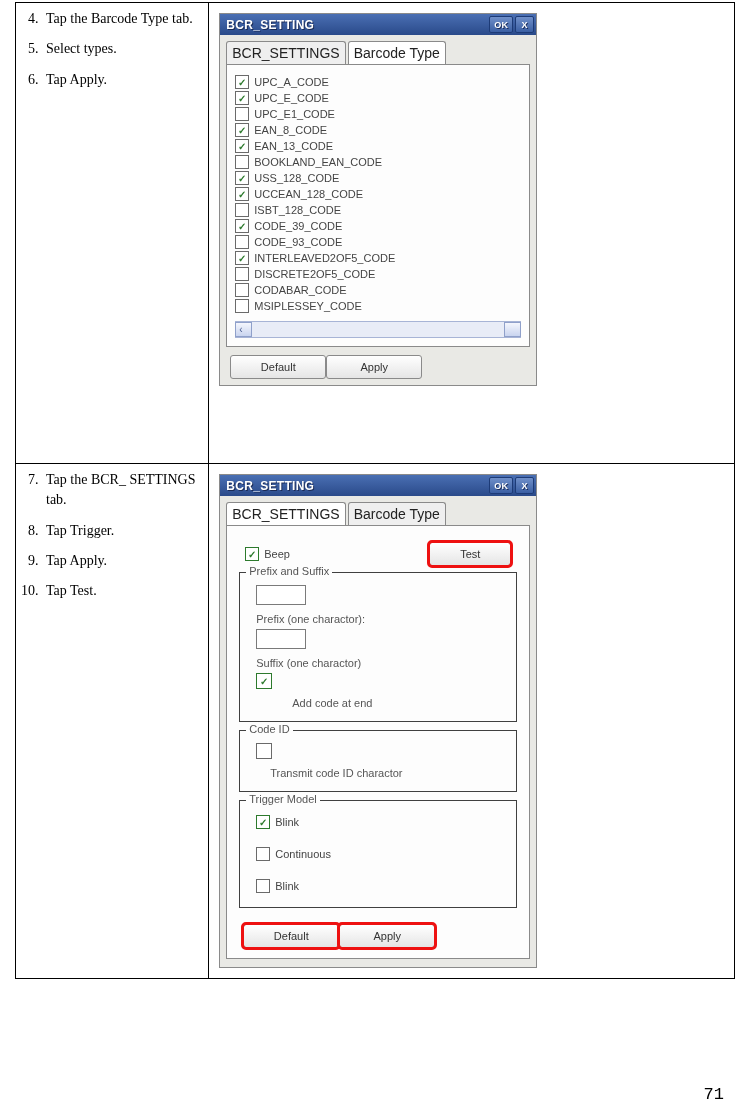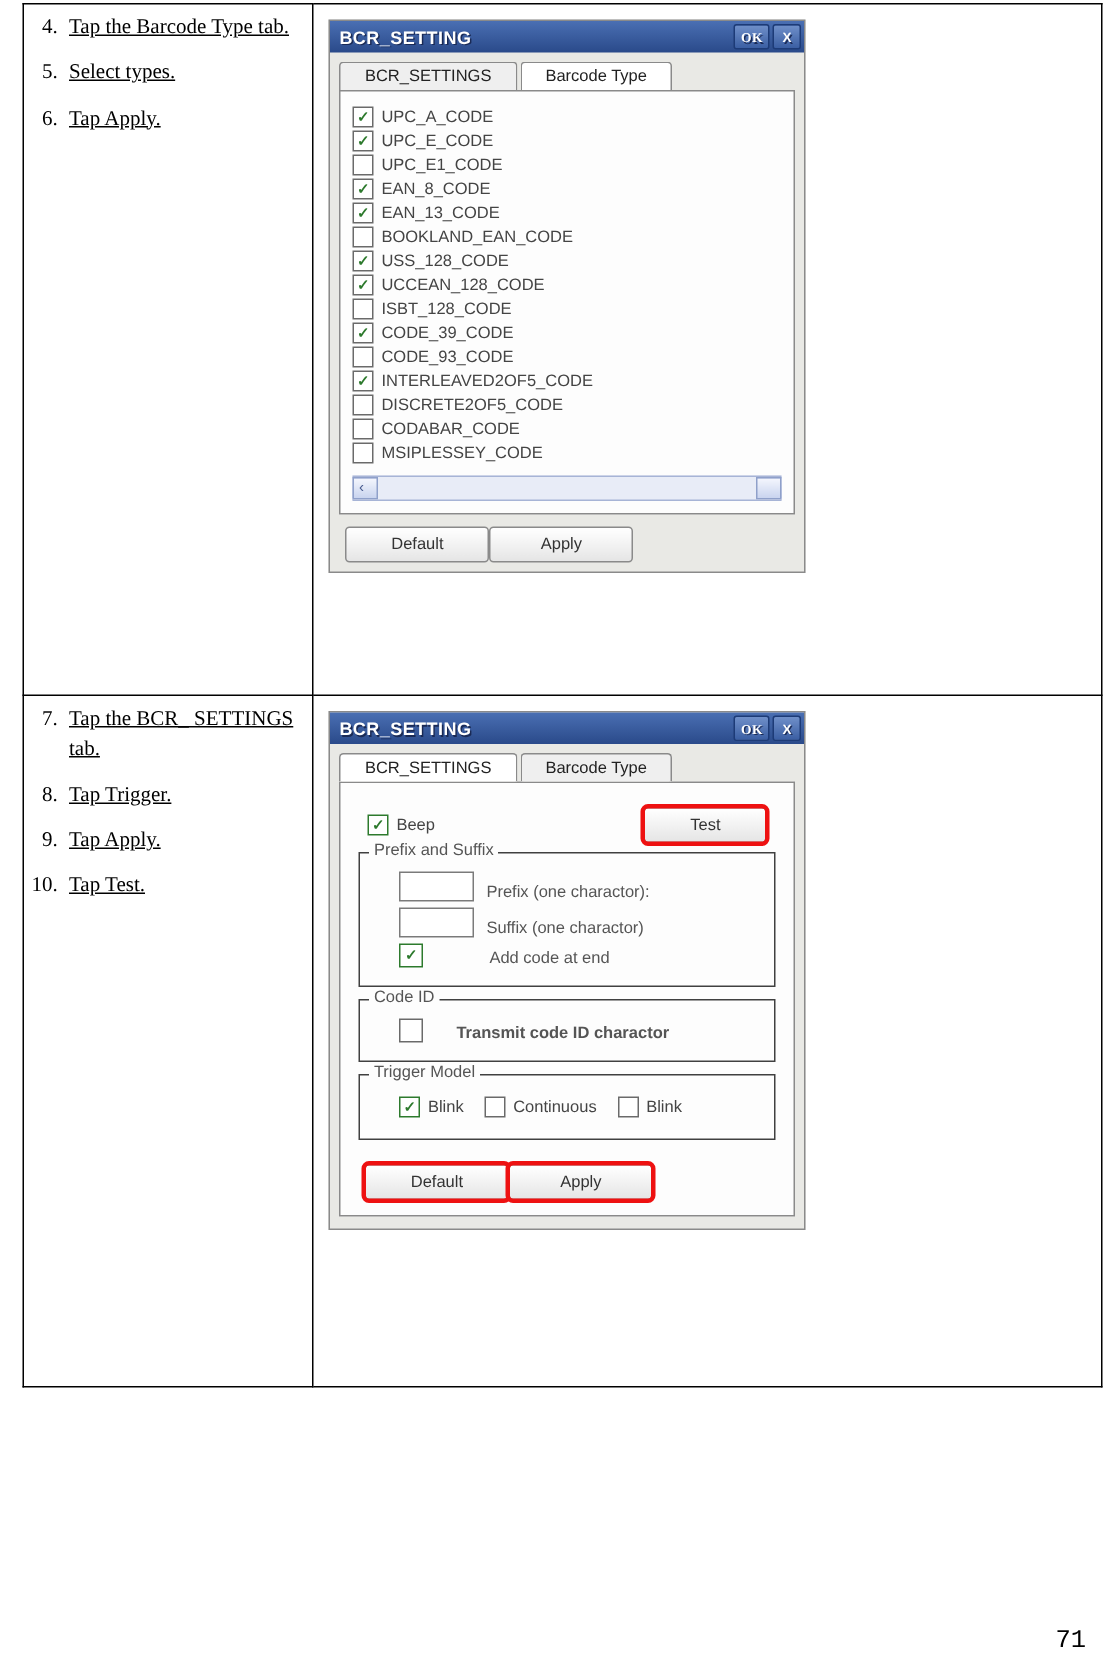--- a/index.html
+++ b/index.html
@@ -35,21 +35,20 @@
     line-height: 1.45;
   }
   .cell-right {
     width: 525px;
     padding: 10px;
   }
   .cell-right.tall { height: 461px; }
   ol {
     margin: 0;
     padding-left: 18px;
-    text-decoration: underline;
   }
   ol li {
     margin-bottom: 10px;
     padding-left: 4px;
   }
 
   
   .device {
     width: 316px;
     border: 1px solid #8a8a8a;
@@ -78,35 +77,35 @@
     border-radius: 2px;
     color: #fff;
     font-size: 9px;
     font-weight: bold;
     height: 15px;
     display: inline-flex;
     align-items: center;
     justify-content: center;
     margin-left: 2px;
   }
-  .okbtn { width: 22px; font-family: Liberation Serif, serif; }
+  .okbtn { width: 22px; }
   .xbtn  { width: 17px; }
 
   .tabrow {
     display: flex;
     margin: 6px 6px 0 6px;
   }
   .tab {
     border: 1px solid #8a8a8a;
     border-bottom: none;
-    padding: 3px 16px;
+    padding: 3px 5px;
     background: #efefef;
     border-radius: 3px 3px 0 0;
     margin-right: 2px;
-    font-size: 11px;
+    font-size: 14px;
     color: #222;
   }
   .tab.active { background: #fff; font-weight: normal; }
   .panel {
     margin: 0 6px 8px 6px;
     border: 1px solid #8a8a8a;
     background: #fdfdfd;
     padding: 8px;
   }
 
@@ -184,24 +183,25 @@
     position: absolute;
     top: -8px;
     left: 6px;
     background: #fdfdfd;
     padding: 0 3px;
     font-size: 11px;
     color: #555;
   }
   .field {
     display: flex;
-    align-items: flex-end;
+    align-items: flex-start;
     gap: 8px;
-    margin: 4px 16px;
+    margin: 4px 6px;
     color: #555;
+    flex-direction: column;
   }
   .tinp {
     width: 48px; height: 18px;
     border: 1px solid #7a7a7a;
     background: #fff;
   }
   .hl-red {
     outline: 3px solid #e11;
     outline-offset: -1px;
   }
@@ -358,21 +358,21 @@
             <div class="field">
               <span class="chk green" style="width:14px;height:14px;">✓</span>
               <span style="margin-left:36px;">Add code at end</span>
             </div>
           </div>
 
           <div class="group">
             <span class="legend">Code ID</span>
             <div class="field">
               <span class="chk" style="width:14px;height:14px;"></span>
-              <span style="margin-left:14px;font-weight:bold;">Transmit code ID charactor</span>
+              <span style="margin-left:14px;">Transmit code ID charactor</span>
             </div>
           </div>
 
           <div class="group">
             <span class="legend">Trigger Model</span>
             <div class="field" style="gap:14px;">
               <span class="checkrow" style="filter:none;">
                 <span class="chk green">✓</span>
                 <span>Blink</span>
               </span>

